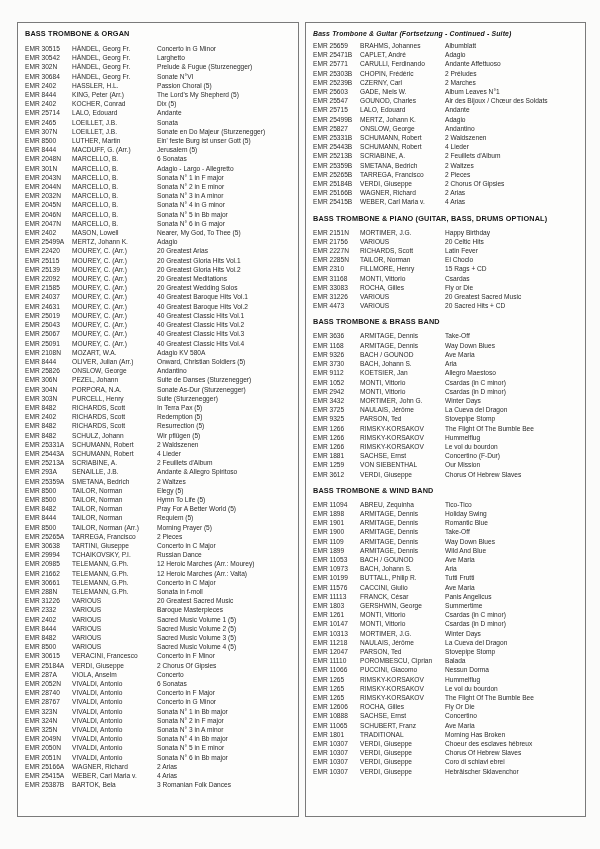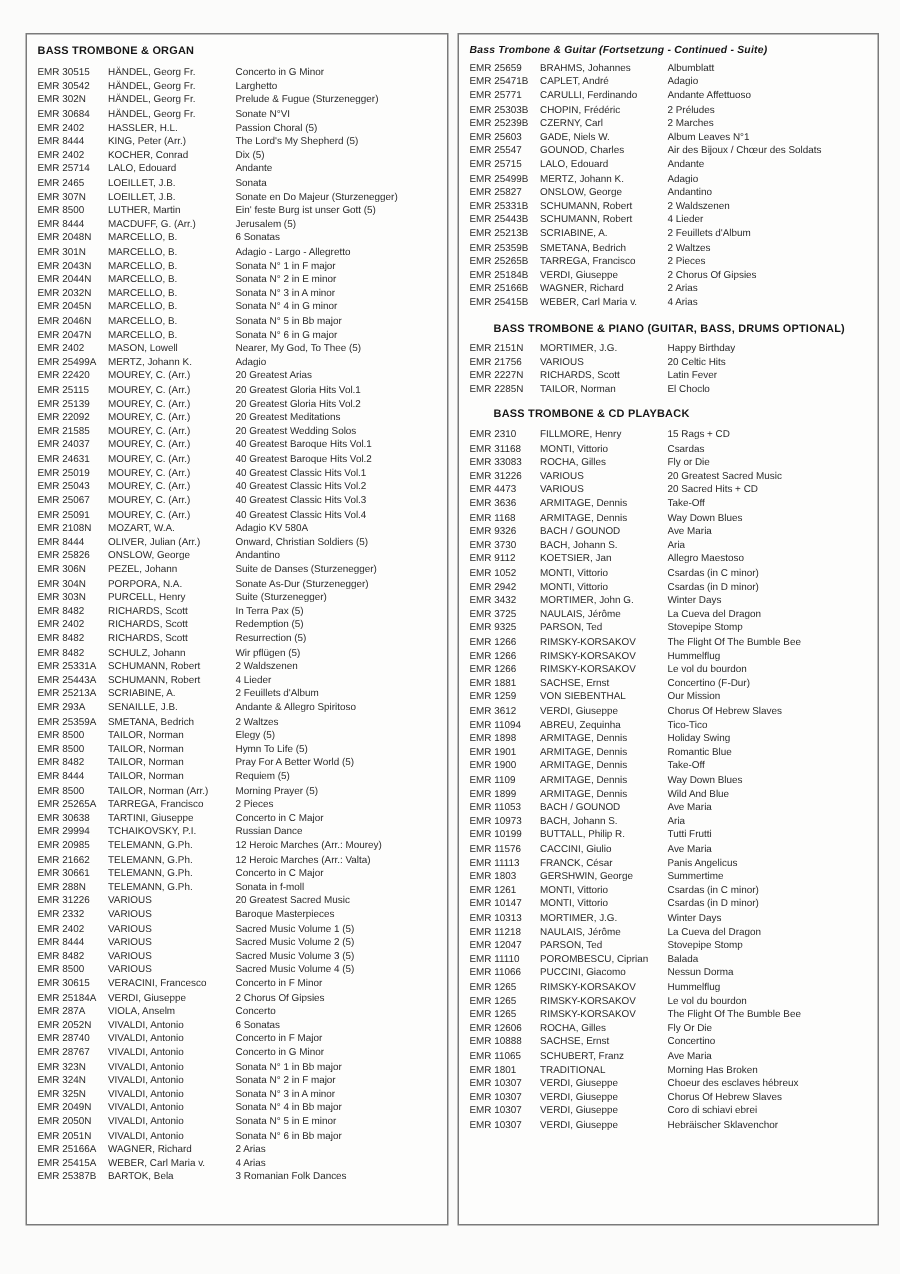--- a/index.html
+++ b/index.html
@@ -18,21 +18,21 @@
     background: #fdfdfc;
     padding: 5px 5px 0 7px;
     overflow: hidden;
   }
   #col-left  { left: 17px;  width: 282px; }
   #col-right { left: 305px; width: 281px; }
 
   .sec-title {
     font-size: 7.3px; font-weight: bold; color: #161616;
     letter-spacing: 0.15px; line-height: 10px;
-    margin: 7px 0 4px 16px;
+    margin: 7px 0 4px 0;
     white-space: nowrap; overflow: hidden;
   }
   .sec-title.italic {
     font-style: italic; font-size: 6.9px;
     margin: 1px 0 2px 0;
   }
   #col-left .sec-title:first-child { margin: 1px 0 5px 0; }
 
   .row {
     display: grid;
@@ -561,21 +561,20 @@
       <div class="row">
         <span>EMR 2227N</span>
         <span>RICHARDS, Scott</span>
         <span>Latin Fever</span>
       </div>
       <div class="row">
         <span>EMR 2285N</span>
         <span>TAILOR, Norman</span>
         <span>El Choclo</span>
       </div>
-      <div class="sec-title">BASS TROMBONE &amp; CD PLAYBACK</div>
       <div class="row">
         <span>EMR 2310</span>
         <span>FILLMORE, Henry</span>
         <span>15 Rags + CD</span>
       </div>
       <div class="row">
         <span>EMR 31168</span>
         <span>MONTI, Vittorio</span>
         <span>Csardas</span>
       </div>
@@ -587,20 +586,21 @@
       <div class="row">
         <span>EMR 31226</span>
         <span>VARIOUS</span>
         <span>20 Greatest Sacred Music</span>
       </div>
       <div class="row">
         <span>EMR 4473</span>
         <span>VARIOUS</span>
         <span>20 Sacred Hits + CD</span>
       </div>
+      <div class="sec-title">BASS TROMBONE &amp; BRASS BAND</div>
       <div class="row">
         <span>EMR 3636</span>
         <span>ARMITAGE, Dennis</span>
         <span>Take-Off</span>
       </div>
       <div class="row">
         <span>EMR 1168</span>
         <span>ARMITAGE, Dennis</span>
         <span>Way Down Blues</span>
       </div>
@@ -667,20 +667,21 @@
       <div class="row">
         <span>EMR 1259</span>
         <span>VON SIEBENTHAL</span>
         <span>Our Mission</span>
       </div>
       <div class="row">
         <span>EMR 3612</span>
         <span>VERDI, Giuseppe</span>
         <span>Chorus Of Hebrew Slaves</span>
       </div>
+      <div class="sec-title">BASS TROMBONE &amp; WIND BAND</div>
       <div class="row">
         <span>EMR 11094</span>
         <span>ABREU, Zequinha</span>
         <span>Tico-Tico</span>
       </div>
       <div class="row">
         <span>EMR 1898</span>
         <span>ARMITAGE, Dennis</span>
         <span>Holiday Swing</span>
       </div>

